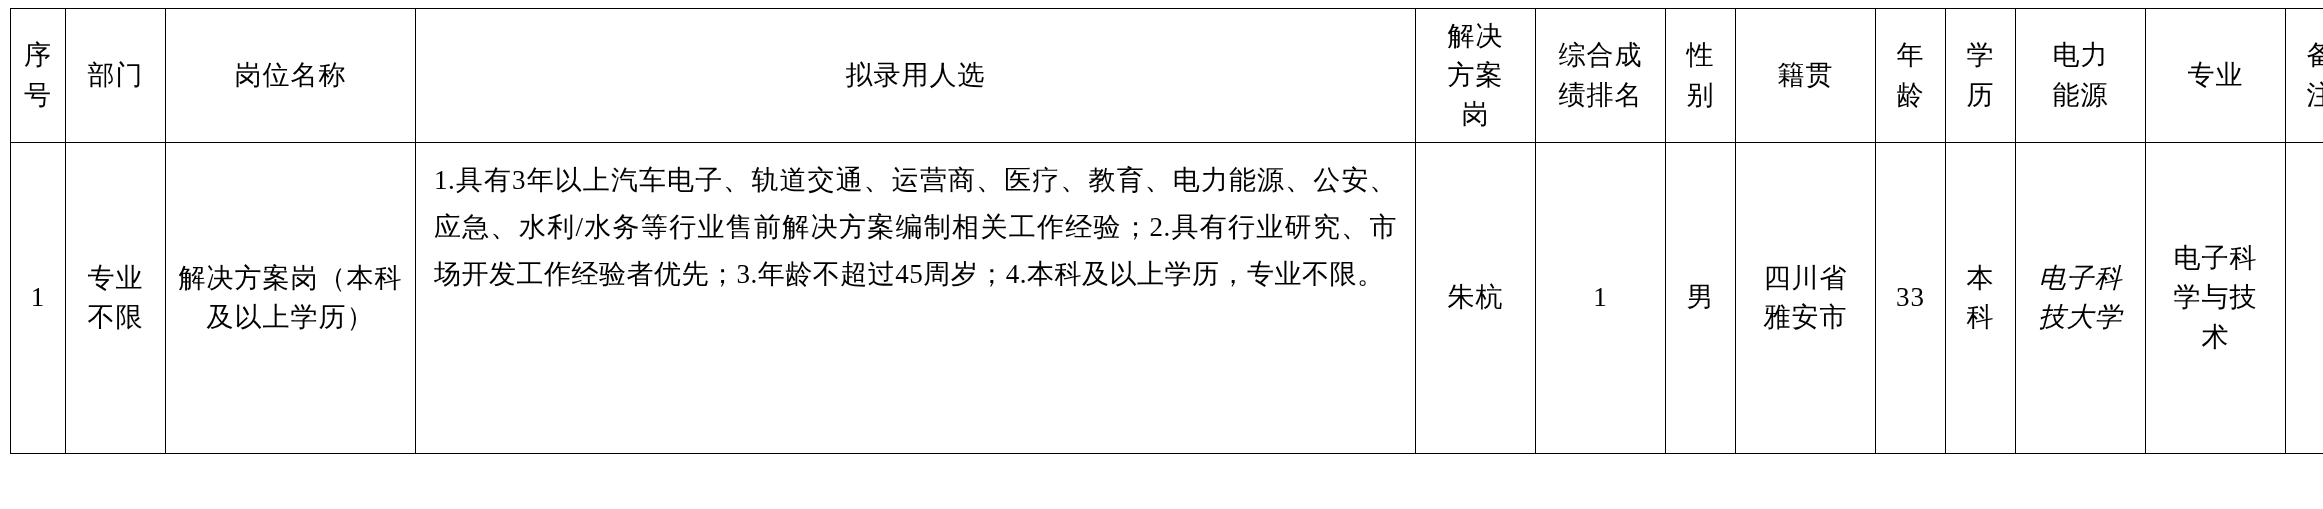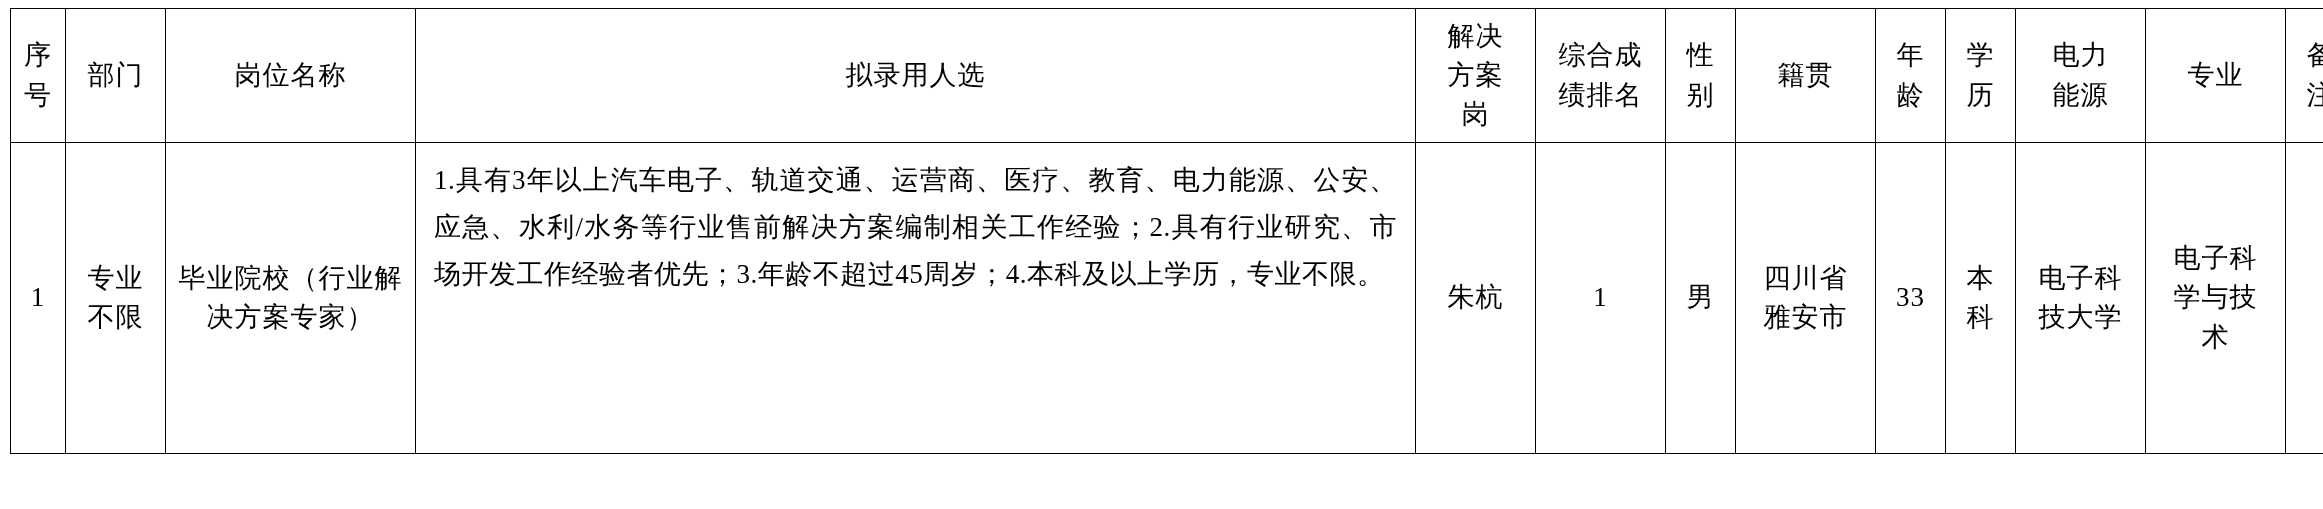--- a/index.html
+++ b/index.html
@@ -72,21 +72,21 @@
   }
   .cell span {
     display: block;
     text-align: center;
     letter-spacing: 1px;
   }
   .cell.dept span   { max-width: 110px; }
   .cell.post span   { max-width: 240px; }
   .cell.native span { max-width: 100px; }
   .cell.edu span    { max-width: 34px; }
-  .cell.school span { max-width: 100px; }
+  .cell.school span { max-width: 100px; font-style: italic; }
   .cell.major span  { max-width: 108px; }
 
   .req-cell {
     display: block;
     height: 100%;
     padding: 14px 18px 10px 18px;
     box-sizing: border-box;
     text-align: left;
   }
   .req-cell p {
@@ -209,21 +209,21 @@
             <span>1</span>
           </div>
         </td>
         <td>
           <div class="cell dept">
             <span>专业不限</span>
           </div>
         </td>
         <td>
           <div class="cell post">
-            <span>毕业院校（行业解决方案专家）</span>
+            <span>解决方案岗（本科及以上学历）</span>
           </div>
         </td>
         <td>
           <div class="req-cell">
             <p>1.具有3年以上汽车电子、轨道交通、运营商、医疗、教育、电力能源、公安、应急、水利/水务等行业售前解决方案编制相关工作经验；2.具有行业研究、市场开发工作经验者优先；3.年龄不超过45周岁；4.本科及以上学历，专业不限。</p>
           </div>
         </td>
         <td>
           <div class="cell">
             <span>朱杭</span>

